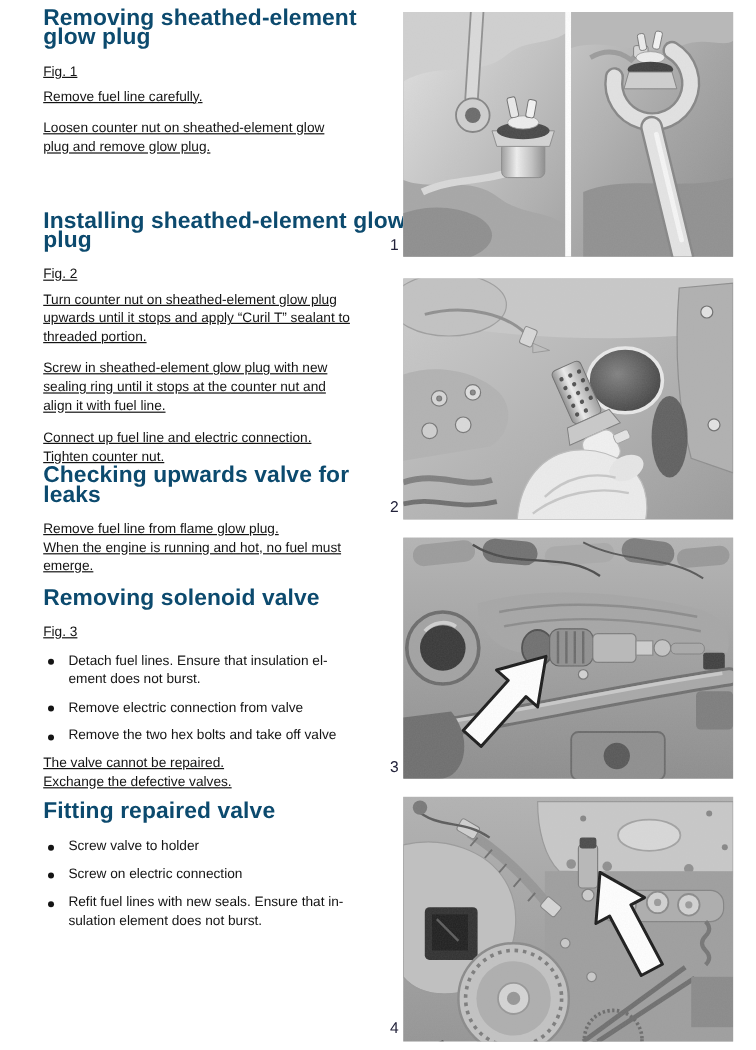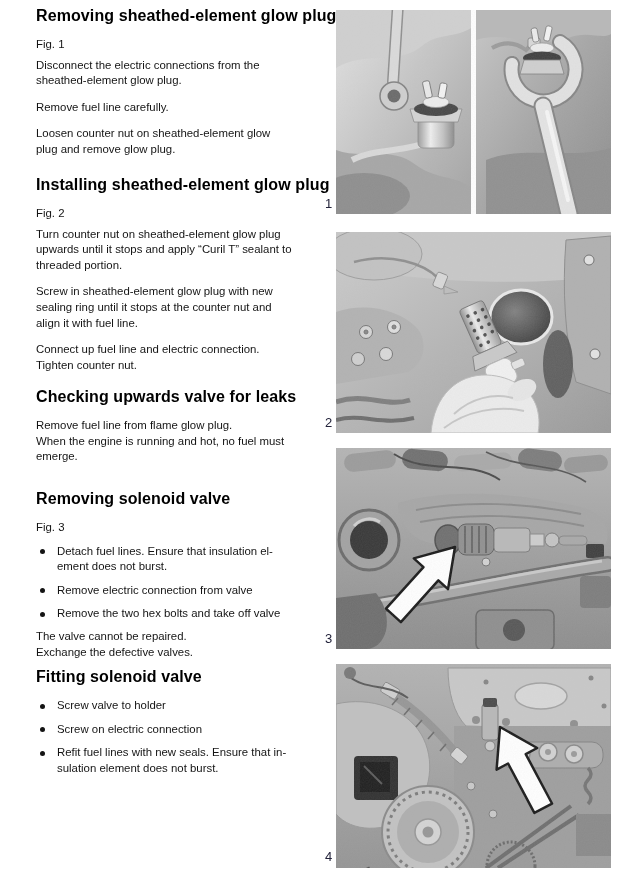--- a/index.html
+++ b/index.html
@@ -2,22 +2,22 @@
 <html><head>
 <meta charset="utf-8">
 <style>
   html,body{margin:0;padding:0;background:#ffffff;}
   body{width:630px;height:875px;font-family:"Liberation Sans",sans-serif;color:#141414;}
   .page{position:relative;width:630px;height:875px;overflow:hidden;background:#ffffff;}
 
   .sec{position:absolute;left:36px;width:302px;}
   #sec1{top:8px}#sec2{top:177px}#sec3{top:389px}#sec4{top:491px}#sec5{top:669px}
 
-  .sec h2{font-size:16px;line-height:16px;font-weight:bold;margin:0 0 13px 0;color:#000000;letter-spacing:.1px;}
-  .sec p{font-size:11.4px;line-height:15.6px;margin:0 0 11px 0;white-space:pre-line;}
+  .sec h2{font-size:19px;line-height:16px;font-weight:bold;margin:0 0 13px 0;color:#0c4a6e;letter-spacing:.1px;}
+  .sec p{font-size:11.4px;line-height:15.6px;margin:0 0 11px 0;white-space:pre-line;text-decoration:underline;}
   .sec p.fig-label{margin:0 0 5px 0;}
   .sec ul{list-style:none;margin:0 0 7px 0;padding:0;}
   .sec li{font-size:11.4px;line-height:15.6px;white-space:pre-line;position:relative;padding-left:21px;margin:8px 0 1px 0;}
   .sec li::before{content:"";position:absolute;left:4px;top:5.5px;width:5px;height:5px;border-radius:50%;background:#141414;}
 
   .photo{position:absolute;left:336px;width:275px;margin:0;padding:0;overflow:hidden;background:#b5b5b5;}
   #photo1{top:10px;height:204px}
   #photo2{top:232px;height:201px}
   #photo3{top:448px;height:201px}
   #photo4{top:664px;height:204px}
@@ -27,22 +27,20 @@
   #fn1{top:196px}#fn2{top:415px}#fn3{top:631px}#fn4{top:849px}
 </style>
 </head>
 <body>
 
 <main class="page">
 
   <section class="sec" id="sec1">
     <h2>Removing sheathed-element glow plug</h2>
     <p class="fig-label">Fig. 1</p>
-    <p>Disconnect the electric connections from the
-sheathed-element glow plug.</p>
     <p>Remove fuel line carefully.</p>
     <p>Loosen counter nut on sheathed-element glow
 plug and remove glow plug.</p>
   </section>
 
   <section class="sec" id="sec2">
     <h2>Installing sheathed-element glow plug</h2>
     <p class="fig-label">Fig. 2</p>
     <p>Turn counter nut on sheathed-element glow plug
 upwards until it stops and apply “Curil T” sealant to
@@ -68,21 +66,21 @@
       <li>Detach fuel lines. Ensure that insulation el-
 ement does not burst.</li>
       <li>Remove electric connection from valve</li>
       <li>Remove the two hex bolts and take off valve</li>
     </ul>
     <p>The valve cannot be repaired.
 Exchange the defective valves.</p>
   </section>
 
   <section class="sec" id="sec5">
-    <h2>Fitting solenoid valve</h2>
+    <h2>Fitting repaired valve</h2>
     <ul>
       <li>Screw valve to holder</li>
       <li>Screw on electric connection</li>
       <li>Refit fuel lines with new seals. Ensure that in-
 sulation element does not burst.</li>
     </ul>
   </section>
 
   <figure class="photo" id="photo1" aria-label="Glow plug counter nut loosened with open-end wrench, two views">
     <svg viewBox="0 0 275 204" preserveAspectRatio="none" aria-hidden="true">

